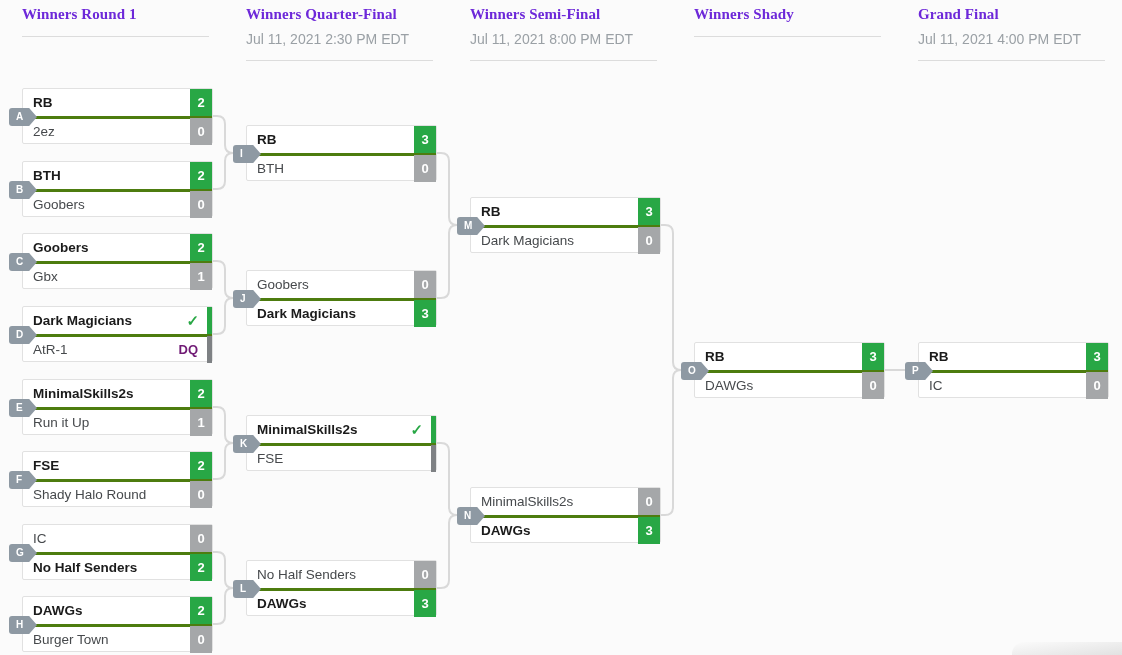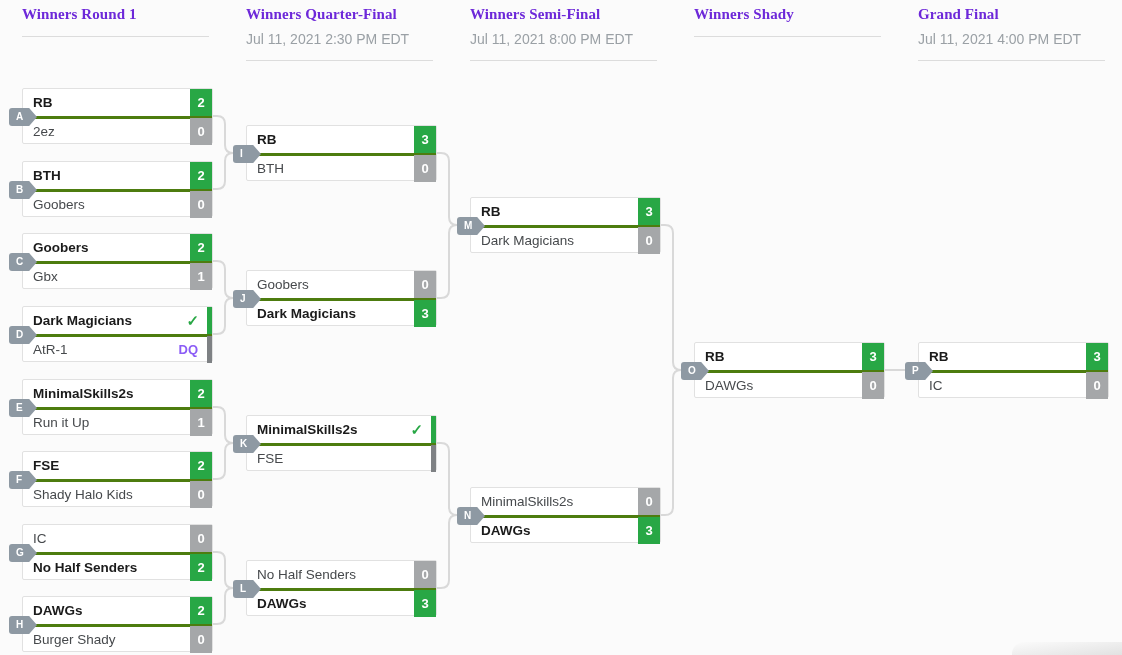--- a/index.html
+++ b/index.html
@@ -19,21 +19,21 @@
   
   .match { position:absolute; width:191px; height:56px; background:#fff; border:1px solid #e1e1e1; border-radius:2px; z-index:2; }
   .row { display:flex; align-items:center; height:27px; position:relative; }
   .row + .row { border-top:3px solid #4d7c0f; }
   .name { flex:1; padding-left:10px; font-size:13.5px; color:#46494c; white-space:nowrap; overflow:hidden; }
   .row.winner .name { font-weight:bold; color:#1b1b1b; }
   .badge { width:22px; height:27px; line-height:27px; text-align:center; color:#fff; font-size:13px; font-weight:bold; flex-shrink:0; }
   .badge.win { background:#28a745; }
   .badge.lose { background:#a5a7a9; }
   .check { color:#28a745; font-size:15px; font-weight:bold; margin-right:8px; }
-  .dqtext { color:#8b5cf6; font-size:13px; font-weight:bold; margin-right:9px; }
+  .dqtext { color:#701a75; font-size:13px; font-weight:bold; margin-right:9px; }
   .strip { width:5px; height:27px; flex-shrink:0; }
   .strip.green { background:#28a745; }
   .strip.gray { background:#7e8184; }
 
   
   .tag { position:absolute; left:-14px; top:19px; width:28px; height:18px; background:#8e99a3; border-radius:3px;
          clip-path:polygon(0 0, 72% 0, 100% 50%, 72% 100%, 0 100%);
          color:#fff; font-size:10px; font-weight:bold; line-height:18px; padding-left:7px; z-index:3; }
 
   
@@ -144,21 +144,21 @@
     </div>
   </div>
 
   <div class="match" style="left:22px;top:451px">
     <div class="tag">F</div>
     <div class="row winner">
       <span class="name">FSE</span>
       <span class="badge win">2</span>
     </div>
     <div class="row">
-      <span class="name">Shady Halo Kids</span>
+      <span class="name">Shady Halo Round</span>
       <span class="badge lose">0</span>
     </div>
   </div>
 
   <div class="match" style="left:22px;top:524px">
     <div class="tag">G</div>
     <div class="row">
       <span class="name">IC</span>
       <span class="badge lose">0</span>
     </div>
@@ -168,21 +168,21 @@
     </div>
   </div>
 
   <div class="match" style="left:22px;top:596px">
     <div class="tag">H</div>
     <div class="row winner">
       <span class="name">DAWGs</span>
       <span class="badge win">2</span>
     </div>
     <div class="row">
-      <span class="name">Burger Shady</span>
+      <span class="name">Burger Town</span>
       <span class="badge lose">0</span>
     </div>
   </div>
 
   <div class="match" style="left:246px;top:125px">
     <div class="tag">I</div>
     <div class="row winner">
       <span class="name">RB</span>
       <span class="badge win">3</span>
     </div>

